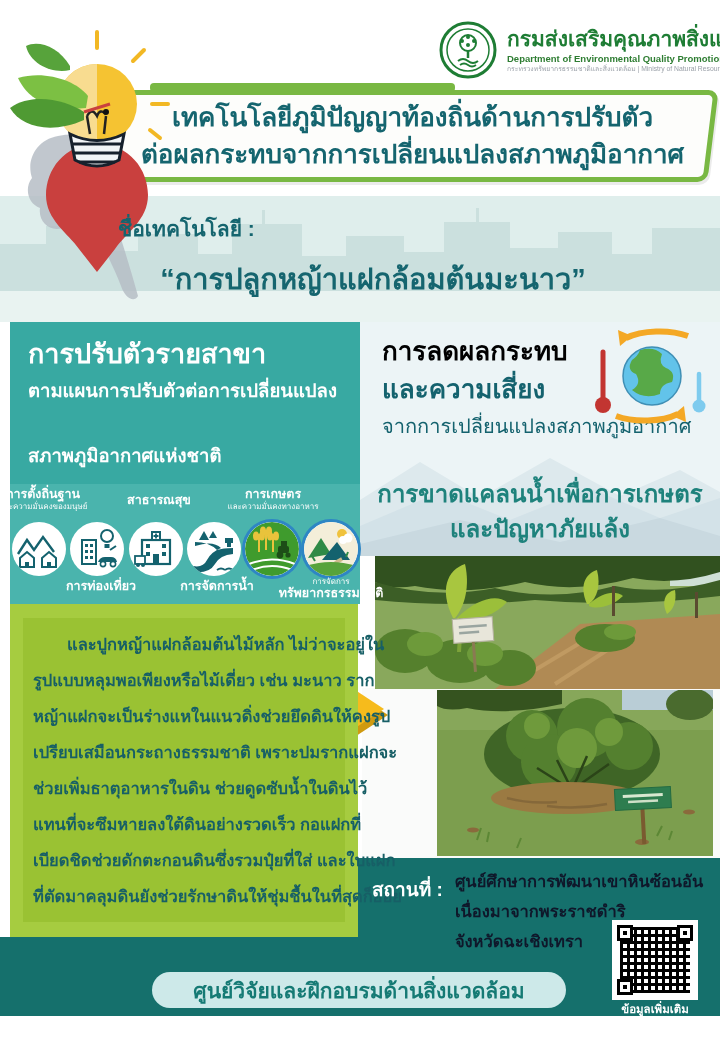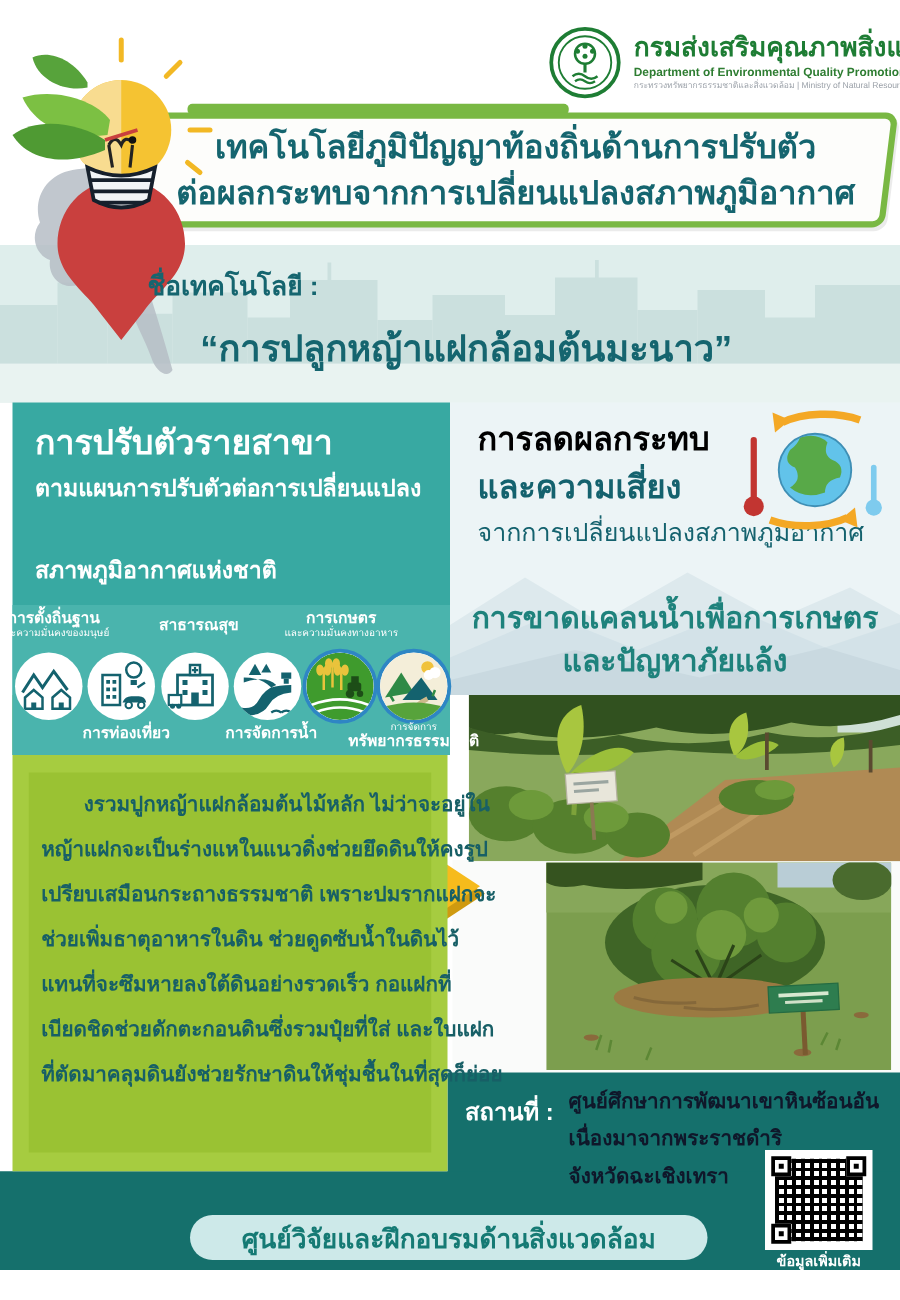--- a/index.html
+++ b/index.html
@@ -324,21 +324,22 @@
       <line x1="111" y1="50" x2="111" y2="76" stroke="#7ecbee" stroke-width="4.5" stroke-linecap="round"></line>
       <circle cx="111" cy="82" r="6.5" fill="#7ecbee"></circle>
     </svg>
     <div class="imp" style="top:152px;">การขาดแคลนน้ำเพื่อการเกษตร</div>
     <div class="imp" style="top:187px;">และปัญหาภัยแล้ง</div>
   </div>
 
   <div class="details">
     <div class="title">รายละเอียด</div>
     <div class="box">
-      <div class="first">งรวมปูกหญ้าแฝกล้อมต้นไม้หลัก ไม่ว่าจะอยู่ใน</div>
+      <div class="first">และปูกหญ้าแฝกล้อมต้นไม้หลัก ไม่ว่าจะอยู่ใน</div>
+      <div>รูปแบบหลุมพอเพียงหรือไม้เดี่ยว เช่น มะนาว ราก</div>
       <div>หญ้าแฝกจะเป็นร่างแหในแนวดิ่งช่วยยึดดินให้คงรูป</div>
       <div>เปรียบเสมือนกระถางธรรมชาติ เพราะปมรากแฝกจะ</div>
       <div>ช่วยเพิ่มธาตุอาหารในดิน ช่วยดูดซับน้ำในดินไว้</div>
       <div>แทนที่จะซึมหายลงใต้ดินอย่างรวดเร็ว กอแฝกที่</div>
       <div>เบียดชิดช่วยดักตะกอนดินซึ่งรวมปุ๋ยที่ใส่ และใบแฝก</div>
       <div>ที่ตัดมาคลุมดินยังช่วยรักษาดินให้ชุ่มชื้นในที่สุดก็ย่อย</div>
     </div>
   </div>
 
   <div class="photo-white"></div>

